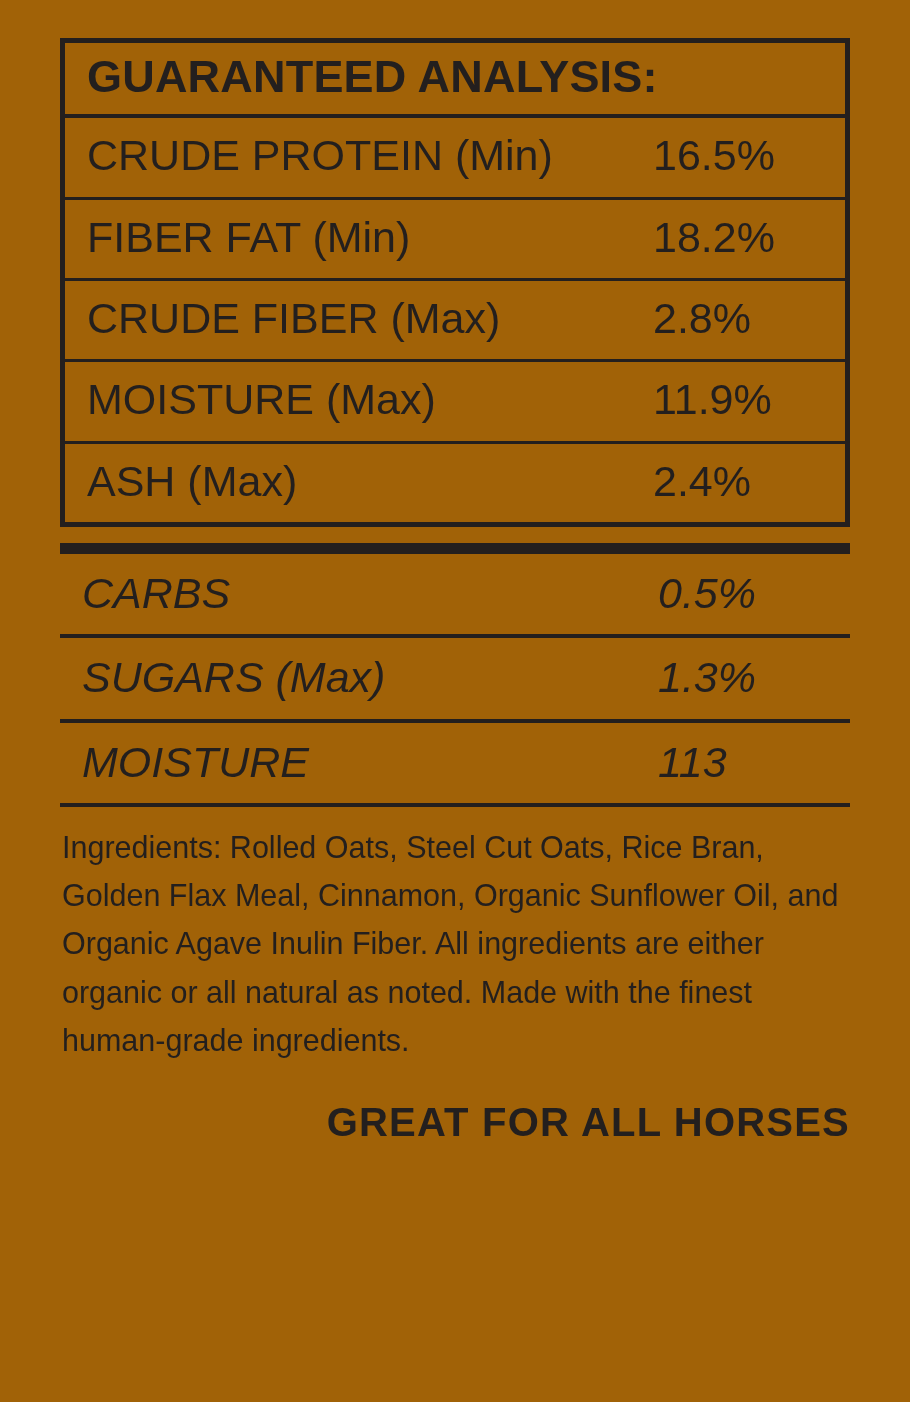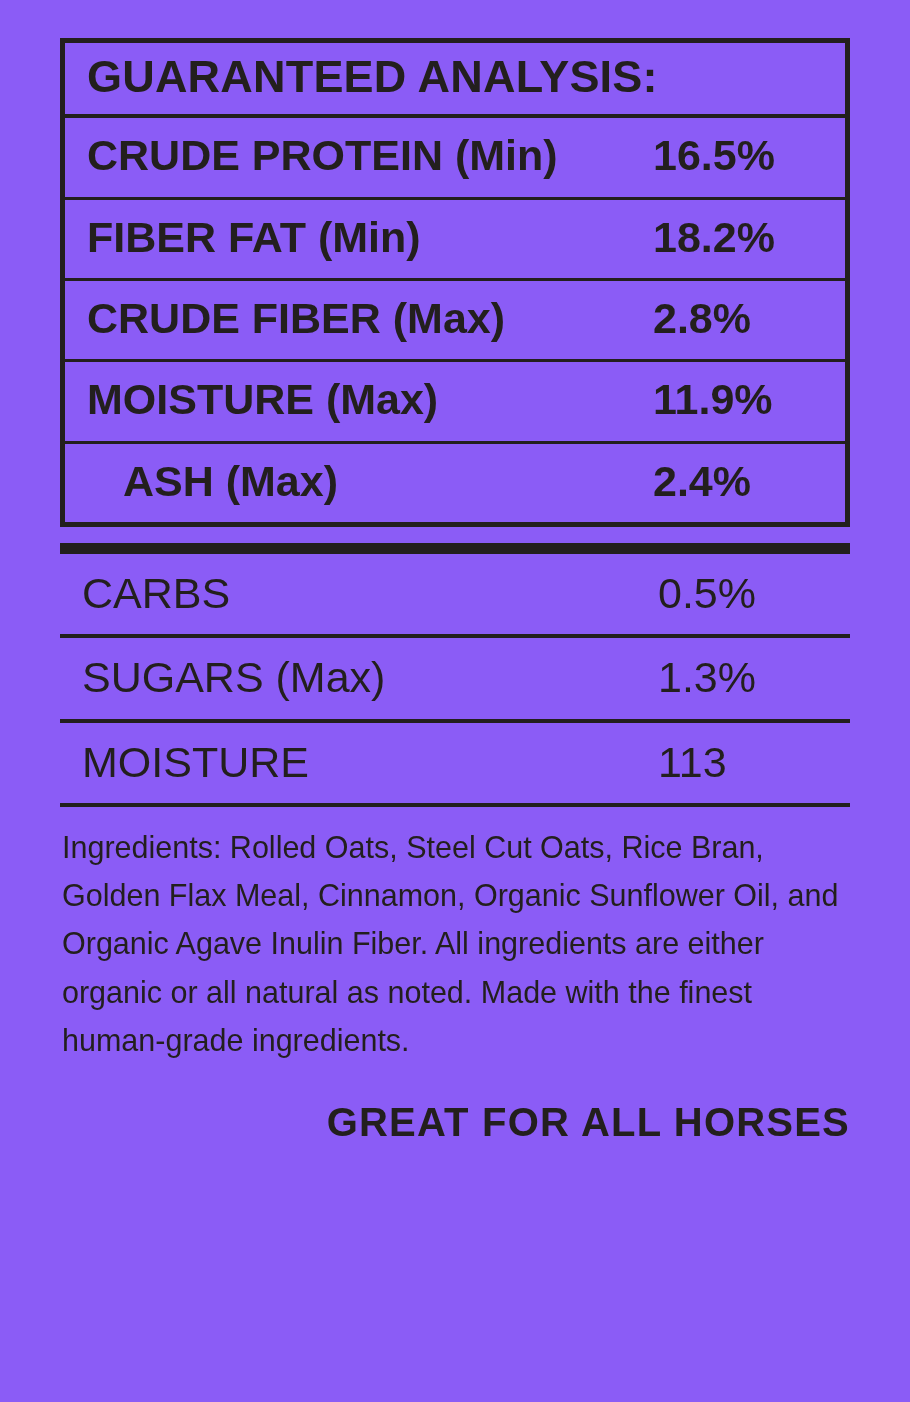--- a/index.html
+++ b/index.html
@@ -13,21 +13,21 @@
     font-family: "Liberation Sans", sans-serif;
     color: #231f1e;
     -webkit-font-smoothing: antialiased;
     overflow: hidden;
   }
 
   .label-panel {
     position: relative;
     width: 910px;
     height: 1402px;
-    background: #8b5cf6;
+    background: #a16207;
     box-sizing: border-box;
     padding: 38px 56px 0 56px;
   }
 
   
   .ga-table {
     border: 5px solid #231f1e;
     box-sizing: border-box;
     width: 790px;
     margin: 0 auto;
@@ -44,25 +44,23 @@
     font-family: "Liberation Sans", sans-serif;
   }
   .ga-row {
     display: flex;
     align-items: flex-end;
     justify-content: space-between;
     border-bottom: 3px solid #231f1e;
     padding: 6px 22px 10px 22px;
     min-height: 76px;
     box-sizing: border-box;
-    font-weight: bold;
   }
   .ga-row:last-child {
     border-bottom: none;
-    margin-left: 36px;
   }
   .ga-name {
     font-size: 43px;
     line-height: 1.45;
     white-space: nowrap;
   }
   .ga-value {
     font-size: 43px;
     line-height: 1.45;
     white-space: nowrap;
@@ -82,20 +80,21 @@
     margin: 0 auto;
   }
   .sec-row {
     display: flex;
     align-items: baseline;
     justify-content: space-between;
     border-bottom: 4px solid #231f1e;
     padding: 8px 22px 10px 22px;
     min-height: 78px;
     box-sizing: border-box;
+    font-style: italic;
   }
   .sec-name {
     font-size: 43px;
     line-height: 1.45;
     white-space: nowrap;
   }
   .sec-value {
     font-size: 43px;
     line-height: 1.45;
     white-space: nowrap;

